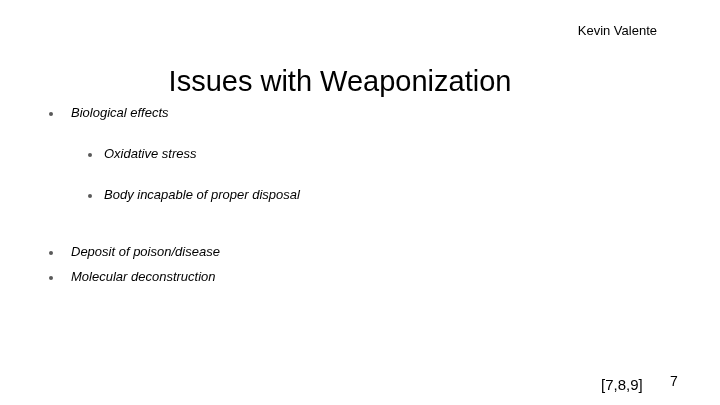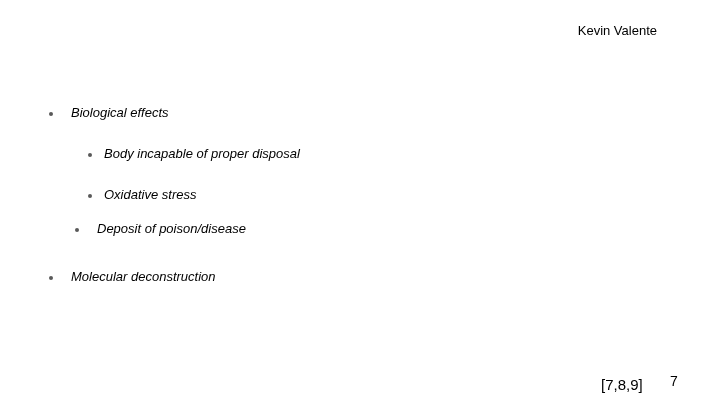--- a/index.html
+++ b/index.html
@@ -47,21 +47,21 @@
   .bullet-row {
     position: absolute;
     left: 0;
     right: 0;
     height: 16px;
     font-style: italic;
   }
   .bullet-row:nth-child(1) { top: 105px; }
   .bullet-row:nth-child(2) { top: 146px; }
   .bullet-row:nth-child(3) { top: 187px; }
-  .bullet-row:nth-child(4) { top: 221px; margin-left: 26px; }
+  .bullet-row:nth-child(4) { top: 244px; }
   .bullet-row:nth-child(5) { top: 269px; }
   .dot {
     position: absolute;
     top: 7px;
     width: 4px;
     height: 4px;
     border-radius: 50%;
     background: var(--bullet, #595959);
   }
   .bullet-text {
@@ -94,36 +94,37 @@
     color: var(--text, #000000);
   }
 </style>
 </head>
 <body>
 
 <div class="slide">
 
   <div class="author">Kevin Valente</div>
 
+  <h1 class="title">Issues with Weaponization</h1>
 
   <div class="bullet-list">
 
     <div class="bullet-row level-1">
       <span class="dot"></span>
       <span class="bullet-text">Biological effects</span>
     </div>
 
     <div class="bullet-row level-2">
       <span class="dot"></span>
-      <span class="bullet-text">Body incapable of proper disposal</span>
+      <span class="bullet-text">Oxidative stress</span>
     </div>
 
     <div class="bullet-row level-2">
       <span class="dot"></span>
-      <span class="bullet-text">Oxidative stress</span>
+      <span class="bullet-text">Body incapable of proper disposal</span>
     </div>
 
     <div class="bullet-row level-1">
       <span class="dot"></span>
       <span class="bullet-text">Deposit of poison/disease</span>
     </div>
 
     <div class="bullet-row level-1">
       <span class="dot"></span>
       <span class="bullet-text">Molecular deconstruction</span>

